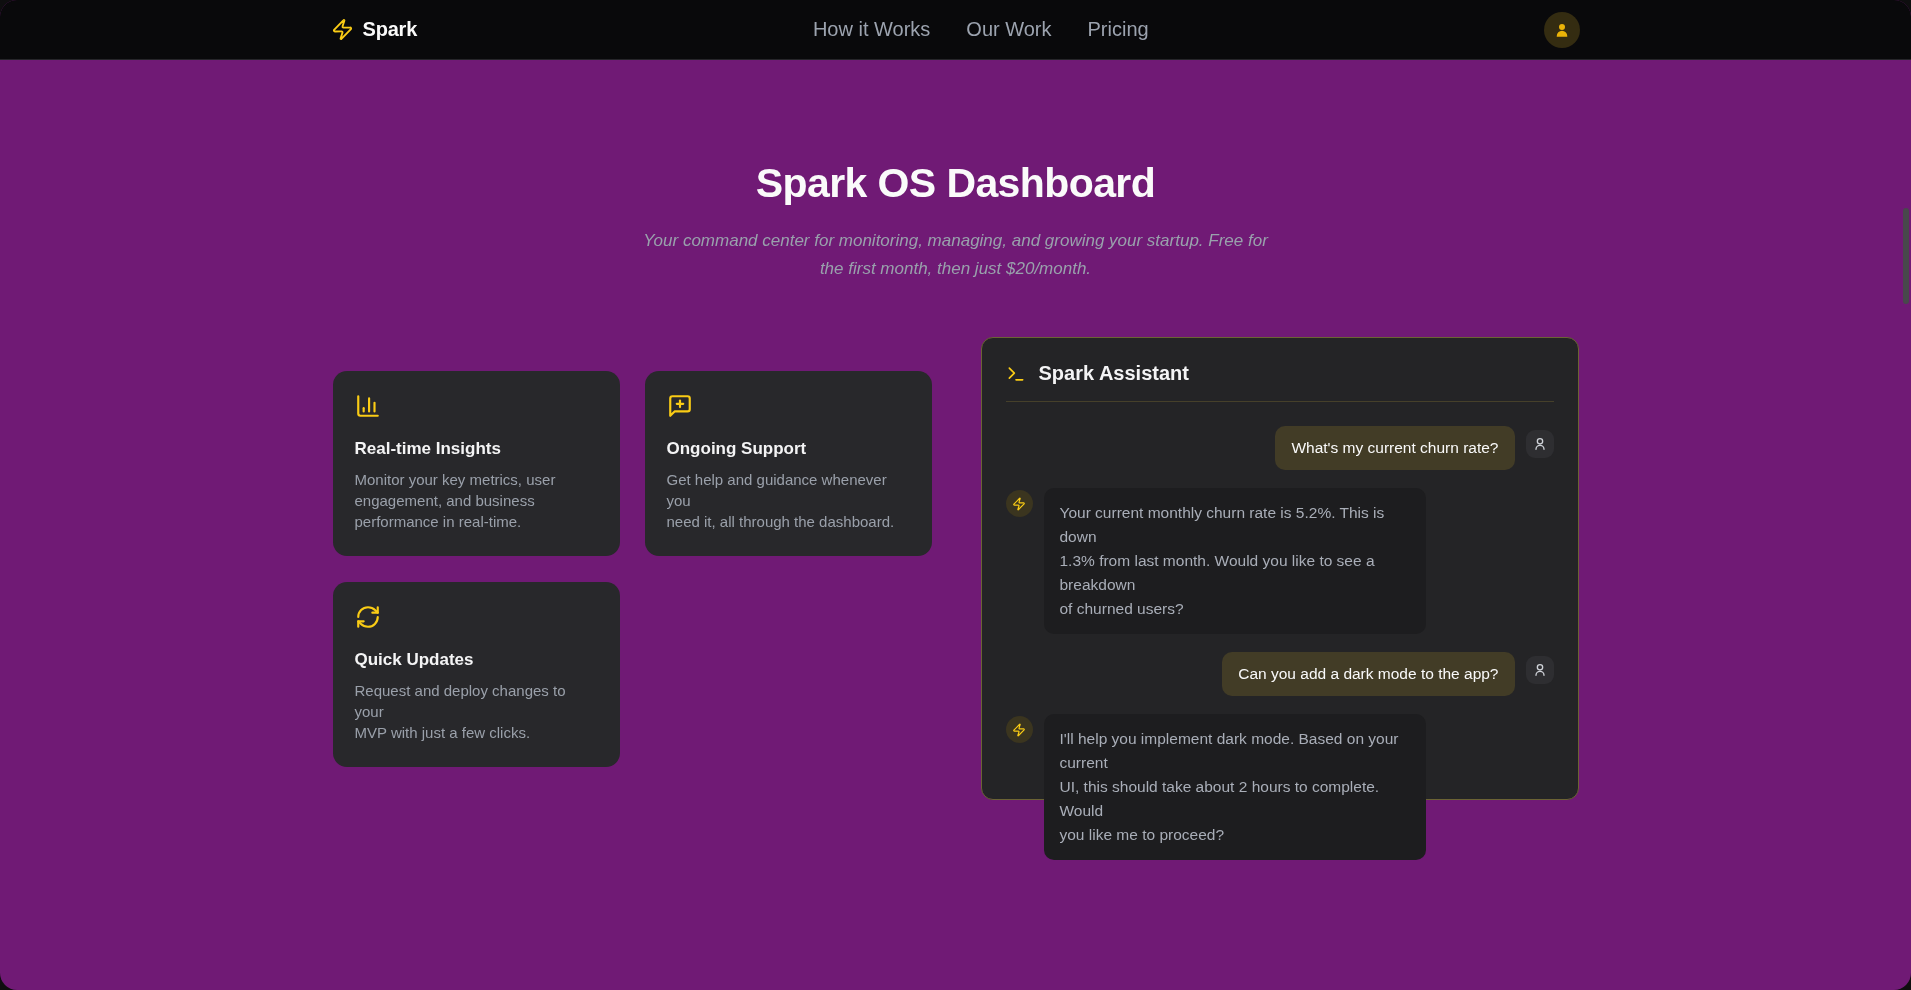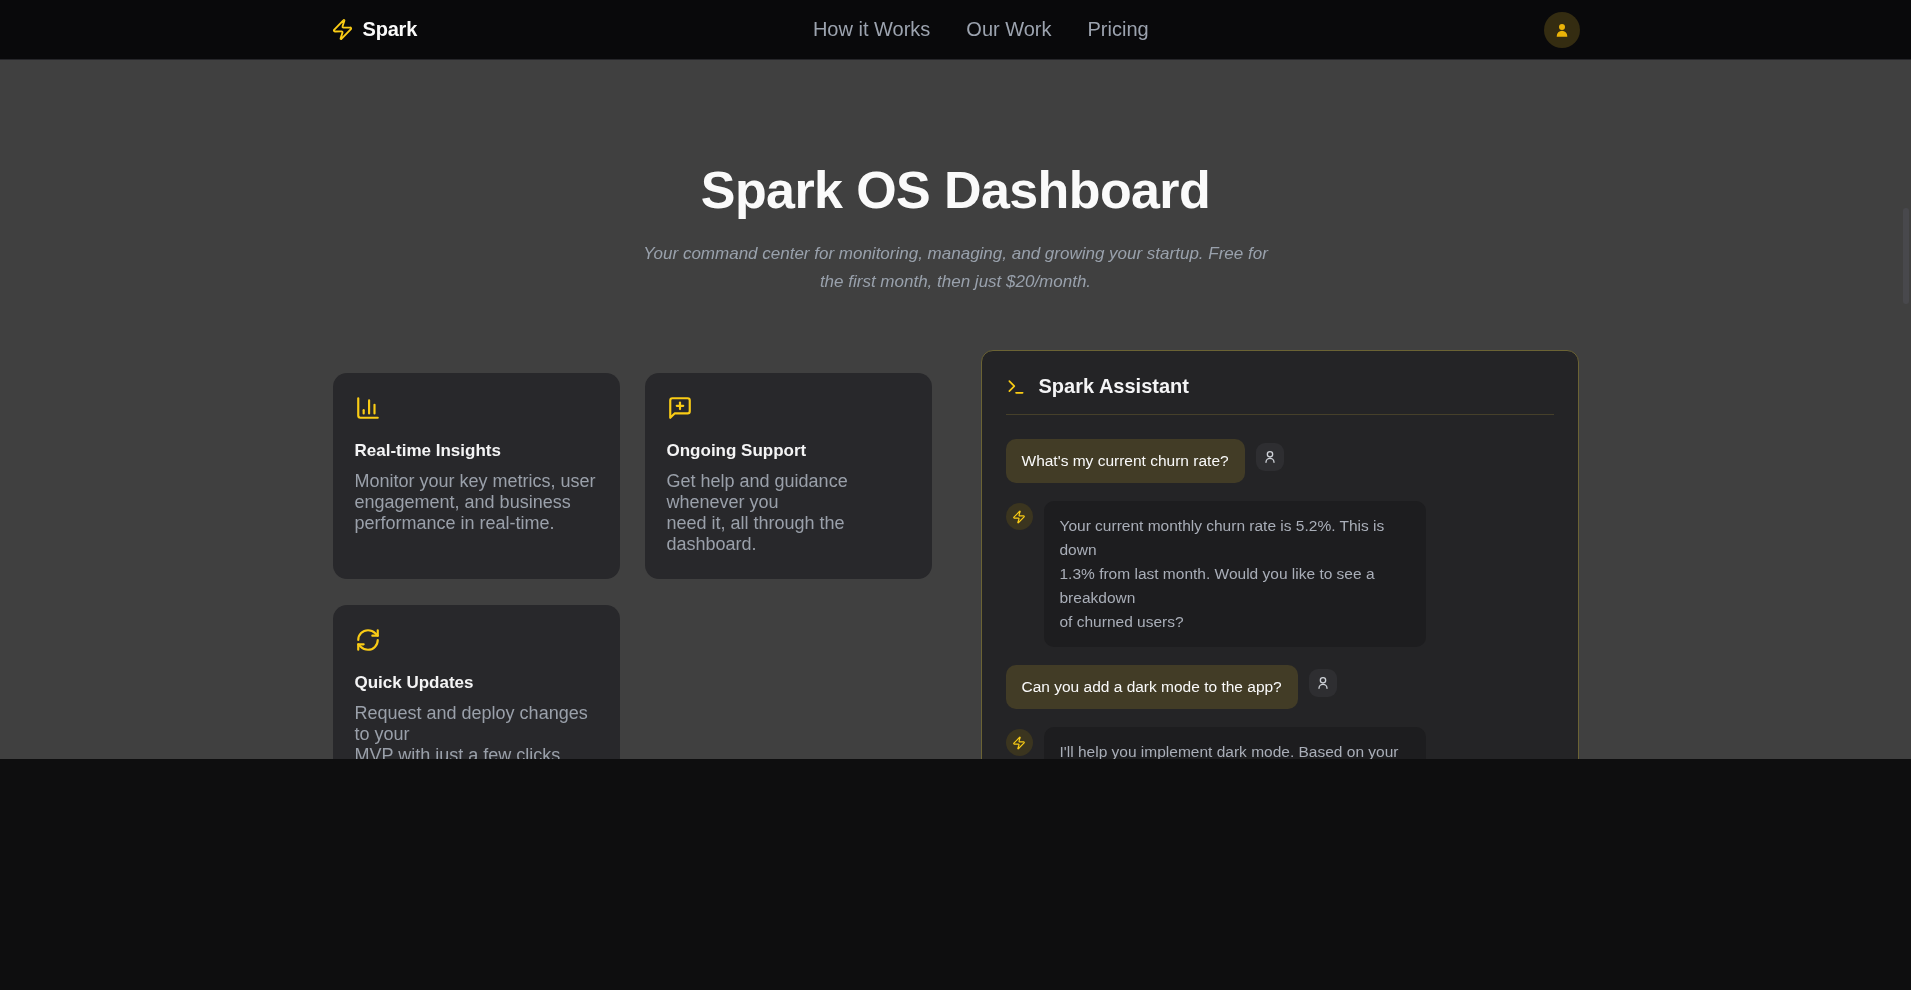--- a/index.html
+++ b/index.html
@@ -1,50 +1,50 @@
 <!DOCTYPE html>
 <html><head>
 <meta charset="utf-8">
 <style>
   * { margin:0; padding:0; box-sizing:border-box; }
   html,body { background:#0e0e0f; }
   body { font-family:"Liberation Sans", sans-serif; }
-  .page { position:relative; width:1911px; height:759px; background:#404040; overflow:hidden; }
+  .page { position:relative; width:1911px; height:990px; background:#701a75; overflow:hidden;border-radius:17px; }
 
   
   .topnav { height:60px; background:#09090b; border-bottom:1px solid #26262a; }
   .topnav-inner { width:1250px; height:100%; margin:0 auto; display:flex; align-items:center; justify-content:space-between; }
   .brand { display:flex; align-items:center; gap:9px; cursor:pointer; }
   .brand-name { color:#fafafa; font-size:20px; font-weight:700; letter-spacing:-0.2px; }
   .nav-links { display:flex; align-items:center; gap:36px; }
   .nav-link { color:#9ca3af; font-size:20px; cursor:pointer; }
   .avatar-btn { width:36px; height:36px; border-radius:50%; background:#342c11; display:flex; align-items:center; justify-content:center; border:none; cursor:pointer; }
 
   
   .hero { padding-top:100px; text-align:center; }
-  .hero-title { color:#fafafa; font-size:52px; font-weight:700; letter-spacing:-0.6px; }
+  .hero-title { color:#fafafa; font-size:41px; font-weight:700; letter-spacing:-0.6px; }
   .hero-subtitle { margin-top:20px; color:#99a1ac; font-size:17px; line-height:28px; white-space:pre-line;font-style:italic; }
 
   
   .content { margin-top:54px; display:flex; justify-content:center; align-items:center; gap:49px; }
 
   
   .cards-grid { width:599px; display:grid; grid-template-columns:287px 287px; gap:26px 25px; }
   .card { background:#28282b; border-radius:14px; padding:22px 22px 24px 22px; }
   .card-icon { display:block; }
   .card-title { margin-top:16px; color:#f4f4f5; font-size:17px; font-weight:700; }
-  .card-desc { margin-top:10px; color:#9aa0aa; font-size:18px; line-height:21px; white-space:pre-line; }
+  .card-desc { margin-top:10px; color:#9aa0aa; font-size:15px; line-height:21px; white-space:pre-line; }
 
   
   .chat-panel { width:598px; height:463px; background:#242426; border:1px solid #6b6334; border-radius:12px; padding:20px 24px; }
   .chat-header { display:flex; align-items:center; gap:13px; padding:4px 0 16px 0; border-bottom:1px solid #46402a; }
   .chat-title { color:#f4f4f5; font-size:20px; font-weight:700; }
   .chat-messages { margin-top:24px; display:flex; flex-direction:column; gap:18px; }
   .msg-row { display:flex; align-items:flex-start; gap:11px; }
-  .msg-row.user { justify-content:flex-start; }
+  .msg-row.user { justify-content:flex-end; }
   .bubble { border-radius:10px; font-size:15.5px; line-height:24px; }
   .bubble.user { background:#423c26; color:#fafafa; padding:10px 16px; }
   .bubble.assistant { background:#1d1d1f; color:#a9aeb8; padding:13px 16px; max-width:382px; white-space:pre-line; }
   .chip-avatar { flex:0 0 auto; width:28px; height:28px; border-radius:9px; background:#2e2e31; display:flex; align-items:center; justify-content:center; margin-top:4px; }
   .bolt-avatar { flex:0 0 auto; width:27px; height:27px; border-radius:50%; background:#3b351f; display:flex; align-items:center; justify-content:center; margin-top:2px; }
 
   
   .scrollbar-thumb { position:absolute; right:2px; top:208px; width:6px; height:96px; border-radius:3px; background:#48484c; }
 </style>
 </head>

